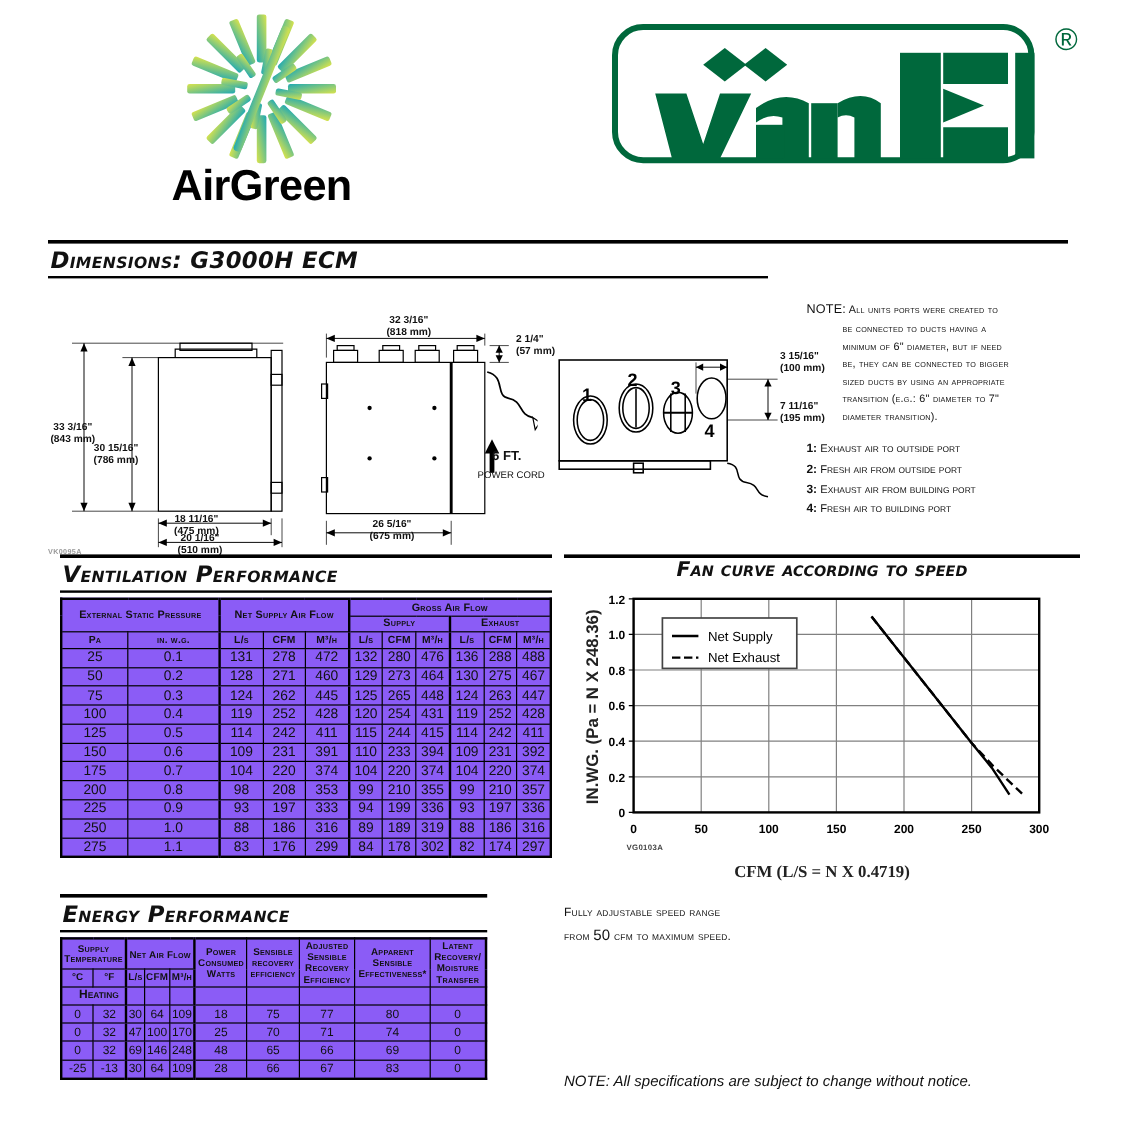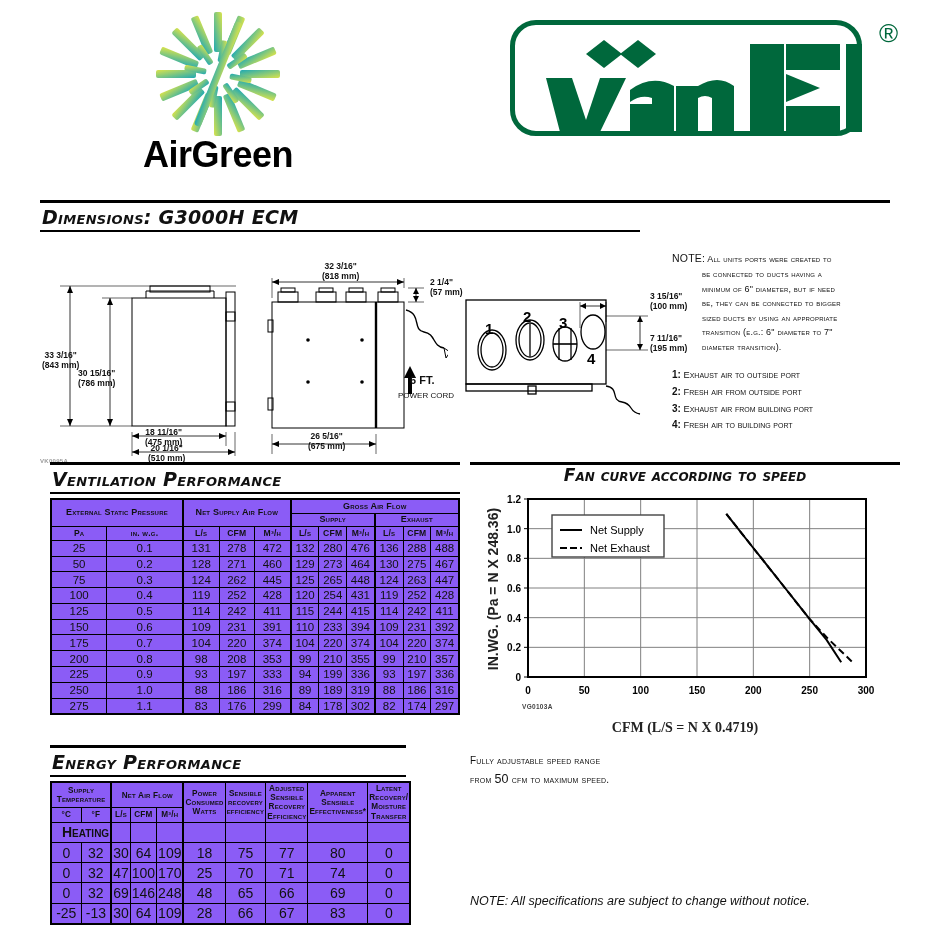--- a/index.html
+++ b/index.html
@@ -67,21 +67,21 @@
   .spec th, .spec td {
     border:1px solid #000; text-align:center; vertical-align:middle;
     font-family:"Liberation Sans", sans-serif;
   }
   .spec th { font-variant:small-caps; font-weight:bold; font-size:9px; line-height:1.08; padding:1.5px 1px; letter-spacing:0.2px; }
   .spec td { font-size:11.5px; padding:1.4px 1px; }
   .thick-r { border-right:2.5px solid #000 !important; }
   .unit-row th { font-size:8.6px; }
   .heat-cell { text-align:left; padding-left:10px !important; font-variant:small-caps; font-weight:bold; font-size:10px; }
   .en th { font-size:8.2px; line-height:1.12; padding:1px 1px; }
-  .en td { font-size:14px; padding:1.6px 1px; }
+  .en td { font-size:10px; padding:1.6px 1px; }
 
   
   .chart-block { position:absolute; left:470px; top:462px; width:430px; }
   .chart-title {
     font-family:"DejaVu Sans", sans-serif; font-style:italic; font-weight:bold;
     font-size:17px; font-variant:small-caps; text-align:center; margin-bottom:4px;
   }
   .chart-area { position:relative; height:235px; }
   .ylab {
     position:absolute; left:-62px; top:92px; width:170px; text-align:center;

